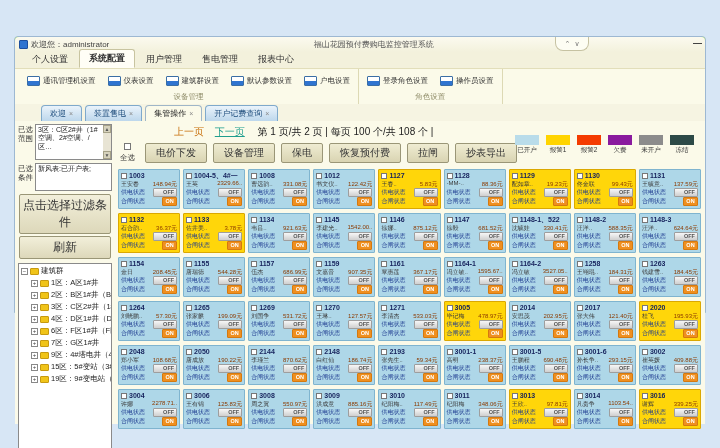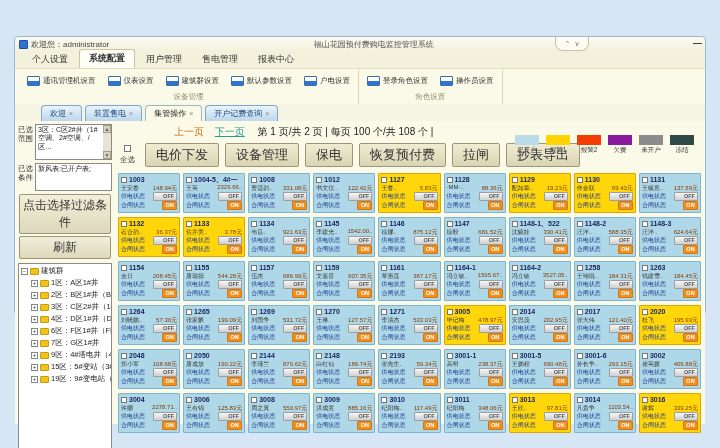--- a/index.html
+++ b/index.html
@@ -75,21 +75,21 @@
 
   
   .main { flex:1; position:relative; padding:2px 4px 0 4px; }
   .pager { font-size:10px; color:#222; padding:2px 0 2px 56px; white-space:nowrap; }
   .pager .prev { color:#c8700d; cursor:pointer; margin-right:8px; }
   .pager .next { color:#1f9e8e; text-decoration:underline; cursor:pointer; margin-right:10px; }
   .actions { display:flex; align-items:center; gap:6px; padding:2px 0 4px 2px; }
   .chk { width:7px; height:7px; border:1px solid #777; background:#fff; display:inline-block; }
   .selall { display:flex; align-items:center; gap:3px; font-size:7.5px; color:#333; margin-right:4px;flex-direction:column; }
   .abtn { background:linear-gradient(#efecd2,#d9d4b2); border:1px solid #9a9677; border-radius:2px;
-    font-size:13px; color:#333; padding:2px 10px; cursor:pointer; white-space:nowrap; }
+    font-size:10px; color:#333; padding:2px 10px; cursor:pointer; white-space:nowrap; }
   .legend { position:absolute; right:10px; top:14px; display:flex; gap:5px; }
   .leg { display:flex; flex-direction:column; align-items:center; width:26px; }
   .leg .sw { width:24px; height:10px; }
   .leg .ll { font-size:6.5px; color:#333; margin-top:1px; white-space:nowrap; }
 
   
   .grid { display:grid; grid-template-columns:repeat(9,1fr); gap:4px 3px; margin-top:2px; }
   .card { height:40px; border-radius:1px; padding:1px 2px; cursor:pointer; overflow:hidden; }
   .card.blue { background:#aed7e8; border:1px solid #7fb4cf; }
   .card.yellow { background:#ffd60a; border:1px solid #dba800; }

